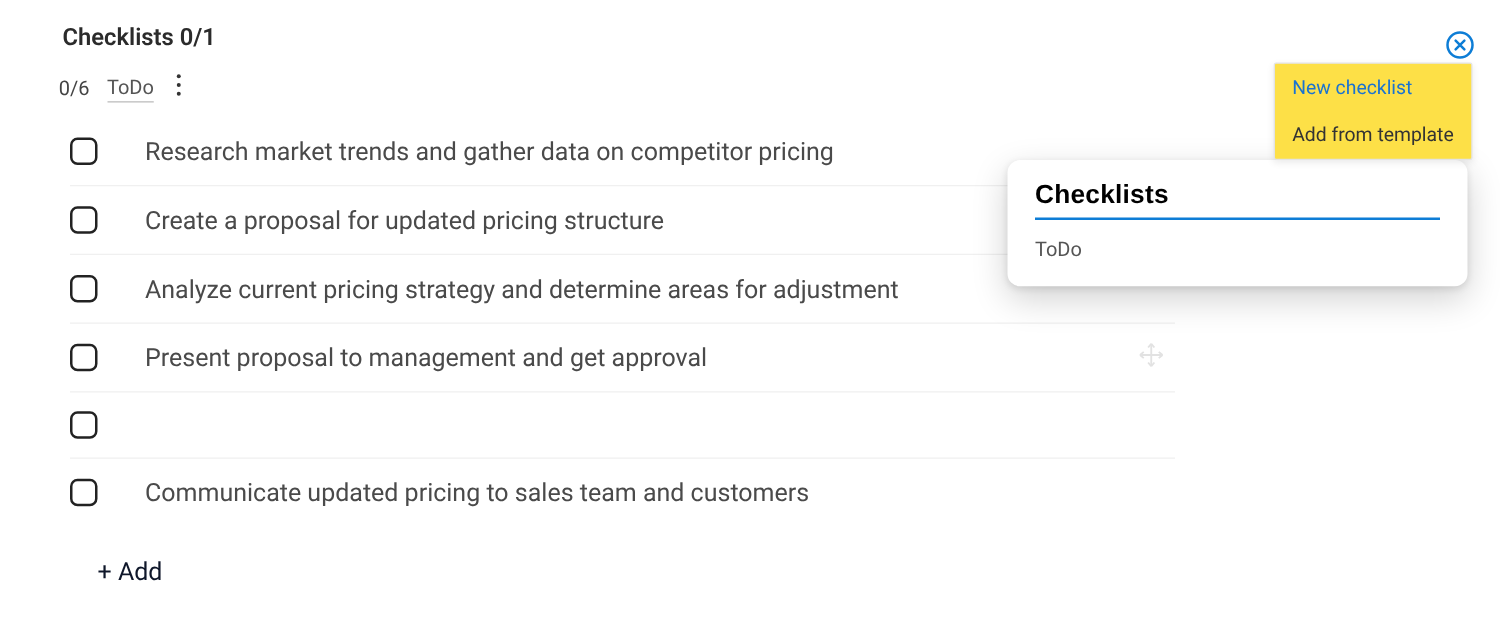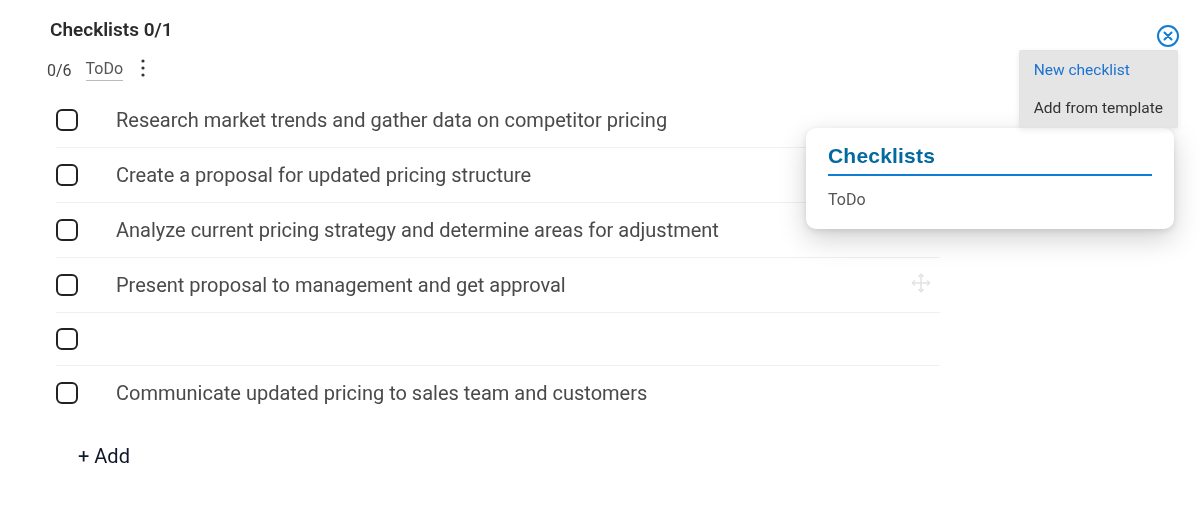--- a/index.html
+++ b/index.html
@@ -91,21 +91,21 @@
     width: 24px;
     height: 24px;
     cursor: pointer;
     color: #0d7dd6;
   }
   
   .dropdown {
     position: absolute;
     top: 50px;
     right: 22px;
-    background: #e5e5e5;
+    background: #fde047;
     border: 1px solid #e3e3e3;
     border-radius: 2px;
     box-shadow: 0 2px 6px rgba(0,0,0,0.08);
     min-width: 150px;
     z-index: 5;
   }
   .dropdown-item {
     padding: 10px 14px;
     font-size: 15.5px;
     cursor: pointer;
@@ -120,21 +120,21 @@
     width: 368px;
     background: #fff;
     border-radius: 10px;
     box-shadow: 0 10px 28px rgba(0,0,0,0.18), 0 2px 6px rgba(0,0,0,0.10);
     padding: 16px 22px 20px 22px;
     z-index: 3;
   }
   .popover-title {
     font-size: 21px;
     font-weight: 700;
-    color: #0369a1;
+    color: #000000;
     border-bottom: 2px solid #0d7dd6;
     padding-bottom: 6px;
     margin-bottom: 14px;
     font-family: "Segoe UI", Arial, sans-serif;
     letter-spacing: 0.2px;
   }
   .popover-list-item {
     font-size: 16px;
     color: #555;
     cursor: pointer;

